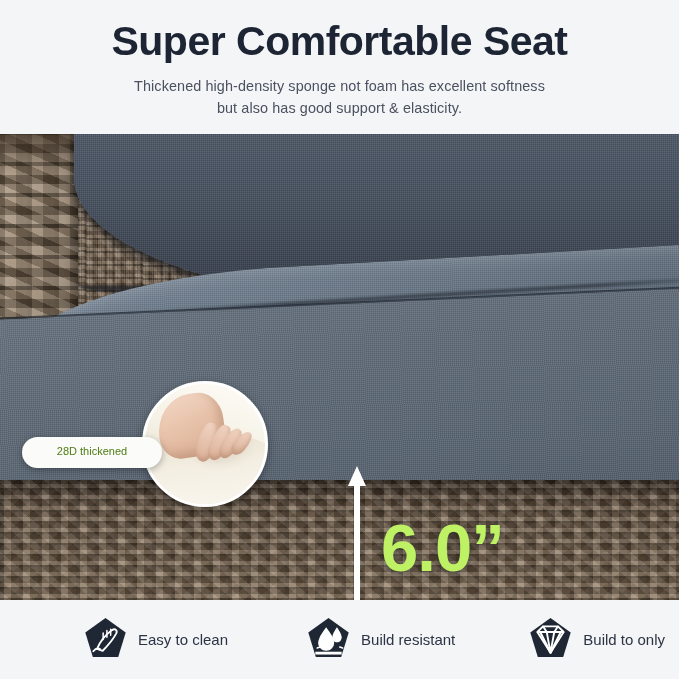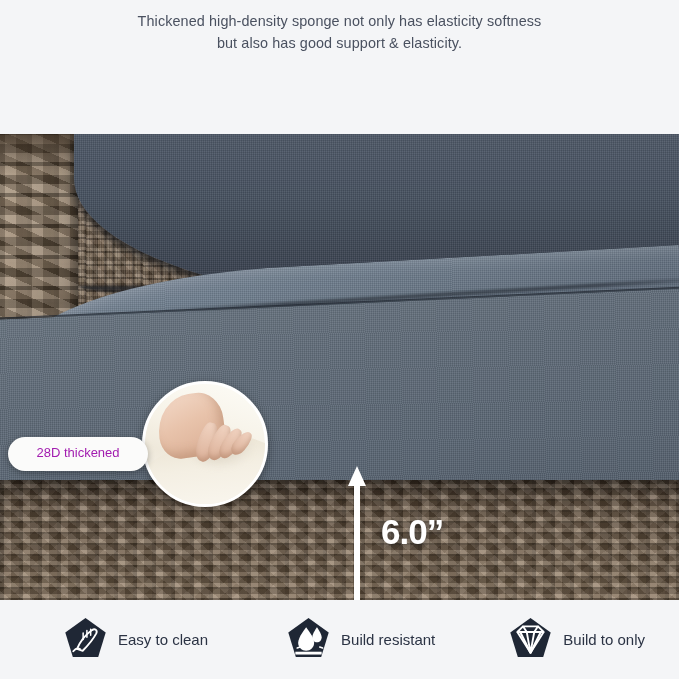--- a/index.html
+++ b/index.html
@@ -191,64 +191,65 @@
     border-radius:42% 42% 48% 48%/60% 60% 40% 40%;
     box-shadow: inset -2px -3px 5px rgba(160,115,88,.4);
   }
   .f1{ left:44%; top:42%; width:17%; height:50%; transform:rotate(16deg); }
   .f2{ left:57%; top:45%; width:16%; height:47%; transform:rotate(24deg); }
   .f3{ left:69%; top:48%; width:15%; height:42%; transform:rotate(32deg); }
   .f4{ left:80%; top:52%; width:13%; height:34%; transform:rotate(40deg); }
 
   
   .pill{
-    position:absolute; left:8px; top:303px;
+    position:absolute; left:22px; top:303px;
     width:140px; padding:7px 10px 9px;
     background:#fbfbfa;
     border-radius:22px;
     text-align:center;
-    color:#a21caf;
-    font-size:13px;
+    color:#4d7c0f;
+    font-size:11px;
     line-height:1.35;
     box-shadow:0 2px 7px rgba(0,0,0,.30);
   }
 
   
   .arrow{ position:absolute; left:345px; top:332px; width:24px; height:172px; }
   .measure{
     position:absolute; left:381px; top:380px;
-    font-size:35px; font-weight:bold; color:#ffffff;
+    font-size:67px; font-weight:bold; color:#bef264;
     letter-spacing:-1px;
     text-shadow:0 2px 6px rgba(25,30,40,.45);
     line-height:1;
   }
 
   
   .features{
     position:absolute; left:0; top:600px; width:679px; height:79px;
     background:#f4f5f7;
-    display:flex; align-items:center;
+    display:flex; align-items:center;padding-left:20px;
   }
   .feature{
     display:flex; align-items:center; gap:9px;
   }
   .feature:nth-child(1){ margin-left:62px; }
   .feature:nth-child(2){ margin-left:77px; }
   .feature:nth-child(3){ margin-left:72px; }
   .badge{ width:47px; height:47px; flex:none; }
   .feature-label{
     font-size:15px; color:#2b3344; white-space:nowrap;
   }
 </style>
 </head>
 <body>
 
 <div class="header">
+  <div class="title">Super Comfortable Seat</div>
   <div class="subtitle">
-    <div>Thickened high-density sponge not only has elasticity softness</div>
+    <div>Thickened high-density sponge not foam has excellent softness</div>
     <div>but also has good support &amp; elasticity.</div>
   </div>
 </div>
 
 <div class="photo">
 
   <div class="wicker"></div>
   <div class="wicker-arm"></div>
   <div class="wicker-shadow-top"></div>
 

